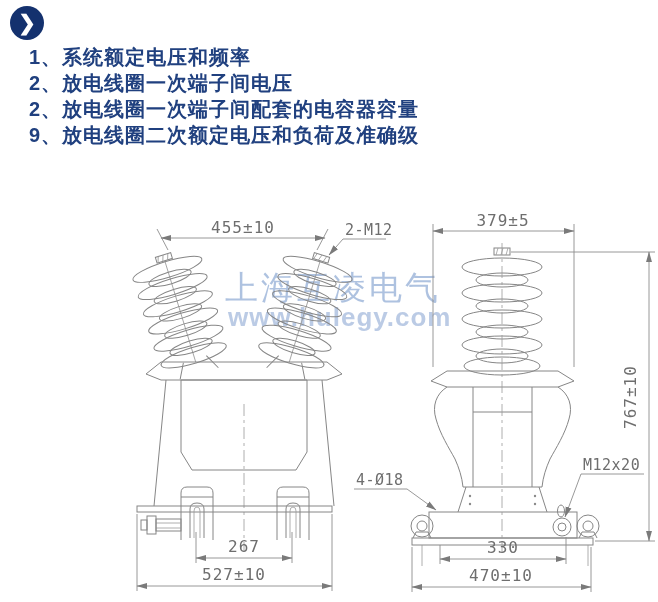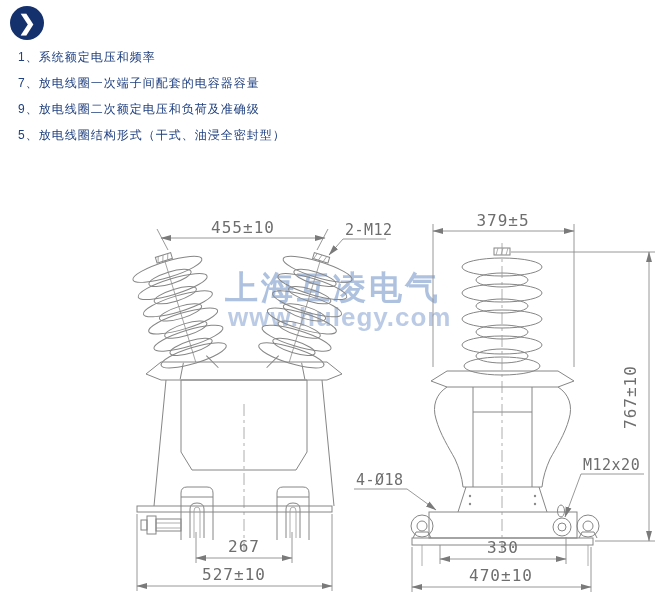--- a/index.html
+++ b/index.html
@@ -5,23 +5,23 @@
   html,body{margin:0;padding:0;background:#fff;}
   #page{position:relative;width:658px;height:602px;background:#ffffff;overflow:hidden;
         font-family:"Liberation Sans",sans-serif;}
   
   .hdr{position:absolute;left:10px;top:6px;display:flex;align-items:center;gap:8px;}
   .hdr-icon{width:34px;height:34px;border-radius:50%;background:#14316e;color:#fff;
             display:flex;align-items:center;justify-content:center;
             font-weight:900;font-size:21px;line-height:1;padding-bottom:2px;box-sizing:border-box;}
   .hdr-title{color:#14316e;font-size:28px;font-weight:800;letter-spacing:2px;}
   
-  .notes{position:absolute;left:18px;top:44px;color:#20407f;font-size:12px;font-weight:400;}
+  .notes{position:absolute;left:29px;top:44px;color:#20407f;font-size:20px;font-weight:700;}
   .notes .note{height:26px;line-height:26px;letter-spacing:1px;}
-  .wm-cn{position:absolute;left:225px;top:266px;width:210px;font-size:33px;font-weight:700;
+  .wm-cn{position:absolute;left:225px;top:266px;width:210px;font-size:33px;font-weight:400;
          letter-spacing:3px;color:rgba(108,143,199,0.55);white-space:nowrap;}
   .wm-url{position:absolute;left:228px;top:302px;width:200px;font-size:26px;font-weight:800;
           letter-spacing:1px;color:rgba(120,152,203,0.5);white-space:nowrap;}
   
   svg{position:absolute;left:0;top:200px;}
   .ln{fill:none;stroke:#868686;stroke-width:1;}
   .thin{fill:none;stroke:#9a9a9a;stroke-width:0.8;}
   .cl{fill:none;stroke:#9a9a9a;stroke-width:0.8;stroke-dasharray:12 4 3 4;}
   .dln{fill:none;stroke:#8d8d8d;stroke-width:0.9;}
   text.dim{font-family:"DejaVu Sans Mono",monospace;font-size:16px;fill:#6e6e6e;letter-spacing:1px;}
@@ -31,23 +31,23 @@
 <body>
 
 <div id="page">
 
   <div class="hdr">
     <div class="hdr-icon">❯</div>
   </div>
 
   <div class="notes">
     <div class="note">1、系统额定电压和频率</div>
-    <div class="note">7、放电线圈一次端子间配套的电容器容量</div>
+    <div class="note">2、放电线圈一次端子间电压</div>
+    <div class="note">2、放电线圈一次端子间配套的电容器容量</div>
     <div class="note">9、放电线圈二次额定电压和负荷及准确级</div>
-    <div class="note">5、放电线圈结构形式（干式、油浸全密封型）</div>
   </div>
 
   <div>
     <div class="wm-cn">上海互凌电气</div>
     <div class="wm-url">www.hulegy.com</div>
   </div>
 
   <svg width="658" height="402" viewBox="0 200 658 402">
     <defs>
       <marker id="arr" viewBox="0 0 10 10" refX="9.5" refY="5" markerWidth="12" markerHeight="12" orient="auto-start-reverse">

